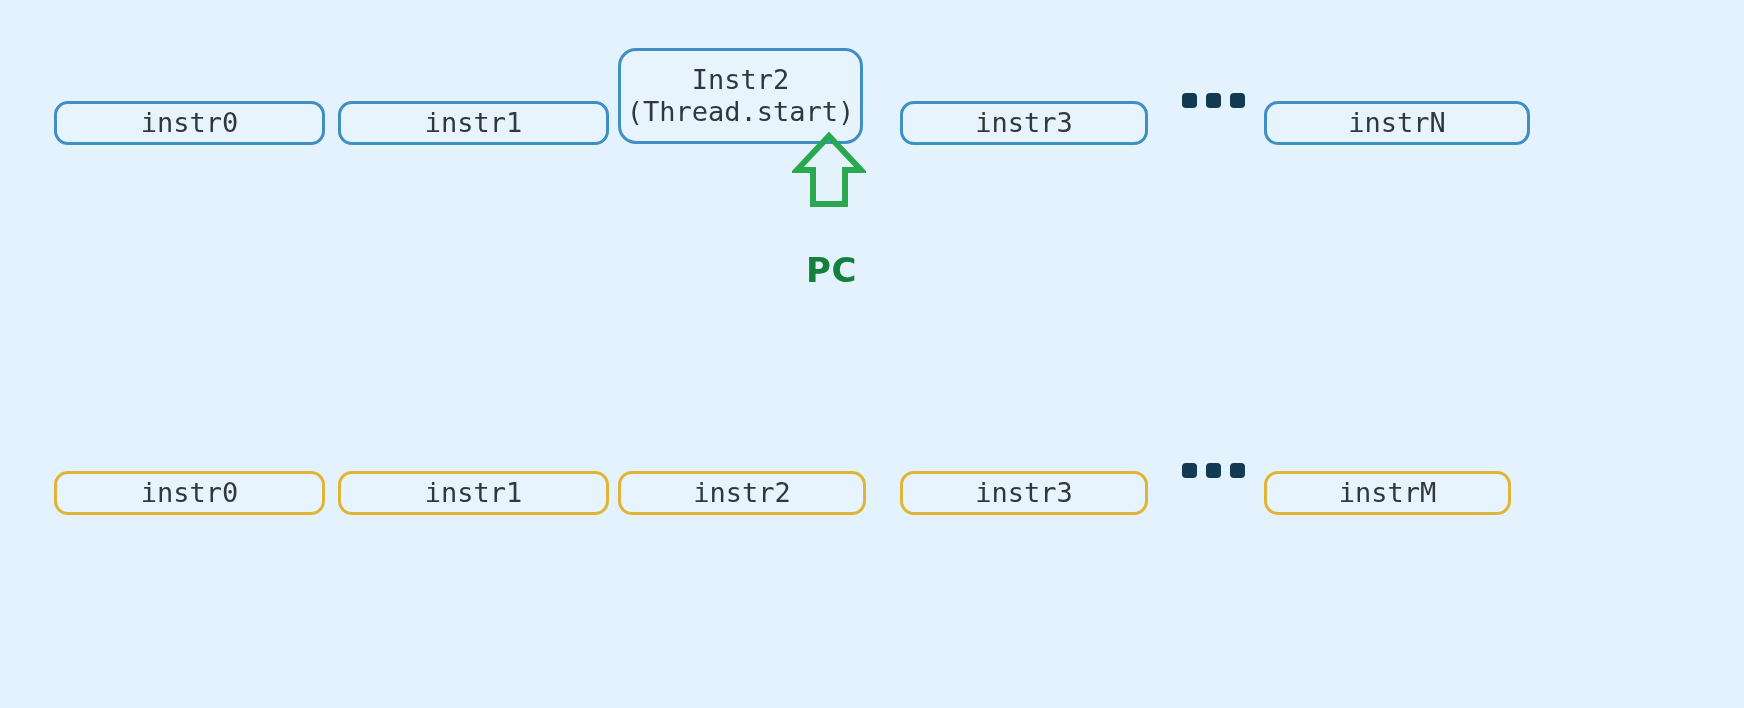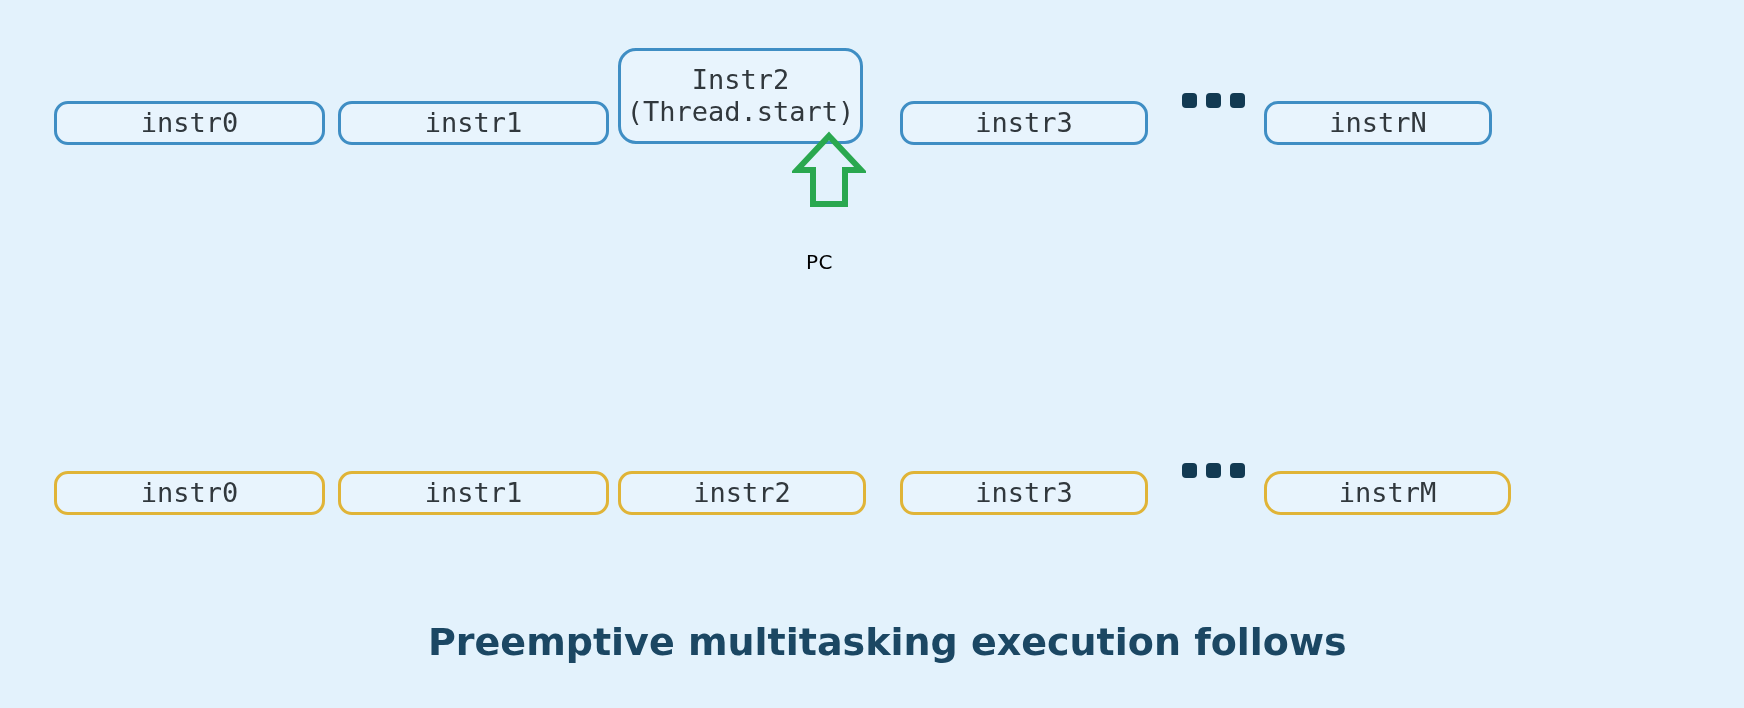--- a/index.html
+++ b/index.html
@@ -66,23 +66,23 @@
     background: #123a52;
   }
 
   
   .pc-arrow {
     position: absolute;
   }
   .pc-label {
     position: absolute;
     font-family: "DejaVu Sans", "Liberation Sans", sans-serif;
-    font-weight: normal;
-    font-size: 20px;
-    color: #000000;
+    font-weight: bold;
+    font-size: 34px;
+    color: #15803d;
     letter-spacing: 0.5px;
   }
   .task-label {
     position: absolute;
     font-family: "DejaVu Sans", "Liberation Sans", sans-serif;
     font-weight: bold;
     font-size: 30px;
     color: #e3b01e;
     letter-spacing: 0.2px;
     white-space: nowrap;
@@ -112,21 +112,21 @@
 (Thread.start)</div>
 
     <div class="instr-box" style="left:900px; top:79px; width:248px; height:44px;">instr3</div>
 
     <div class="ellipsis" style="left:1182px; top:93px;">
       <i></i>
       <i></i>
       <i></i>
     </div>
 
-    <div class="instr-box" style="left:1264px; top:79px; width:228px; height:44px;">instrN</div>
+    <div class="instr-box" style="left:1264px; top:79px; width:266px; height:44px;">instrN</div>
   </div>
 
   <div class="pc-arrow" style="left:792px; top:130px; width:74px; height:80px;">
     <svg width="74" height="80" viewBox="0 0 74 80" xmlns="http://www.w3.org/2000/svg">
       <polygon points="37,6 69,40 53,40 53,74 21,74 21,40 5,40" fill="none" stroke="#2aa84f" stroke-width="6" stroke-linejoin="miter"></polygon>
     </svg>
   </div>
 
   <div class="pc-label" style="left:806px; top:250px;">PC</div>
 
@@ -140,18 +140,17 @@
     <div class="instr-box" style="left:618px; top:449px; width:248px; height:44px;">instr2</div>
 
     <div class="instr-box" style="left:900px; top:449px; width:248px; height:44px;">instr3</div>
 
     <div class="ellipsis" style="left:1182px; top:463px;">
       <i></i>
       <i></i>
       <i></i>
     </div>
 
-    <div class="instr-box" style="left:1264px; top:449px; width:247px; height:44px;border-radius:17px;">instrM</div>
+    <div class="instr-box" style="left:1264px; top:449px; width:247px; height:44px;">instrM</div>
   </div>
 
-  <div class="caption" style="left:428px; top:620px;">Preemptive multitasking execution follows</div>
 
 </div>
 
 </body></html>

